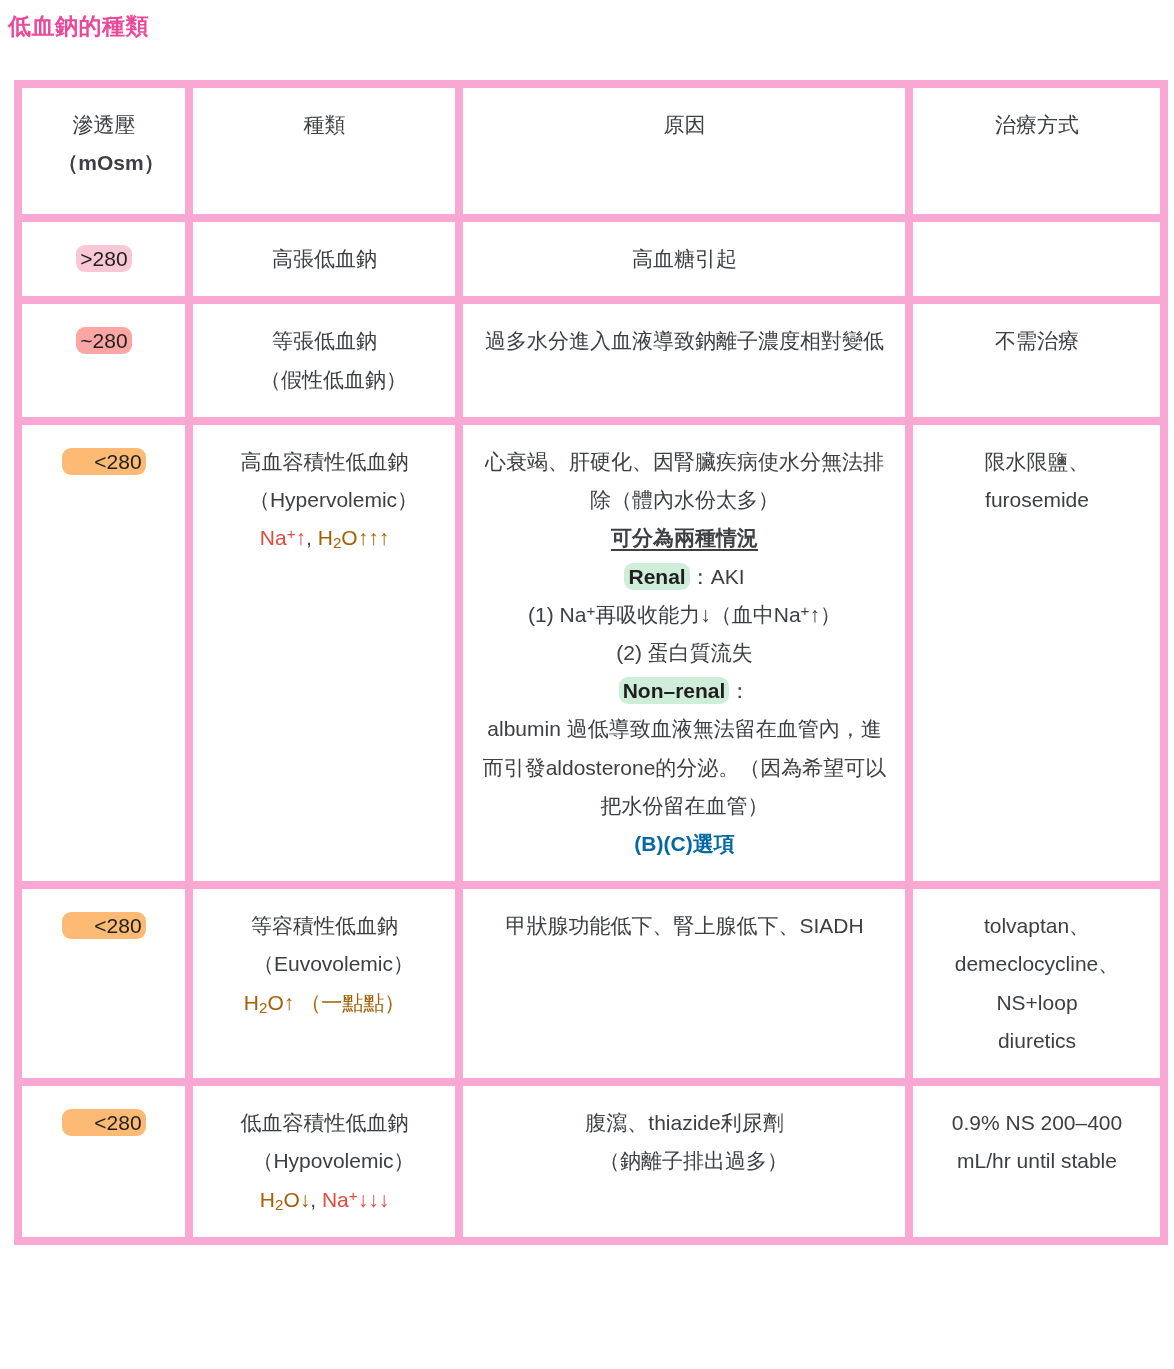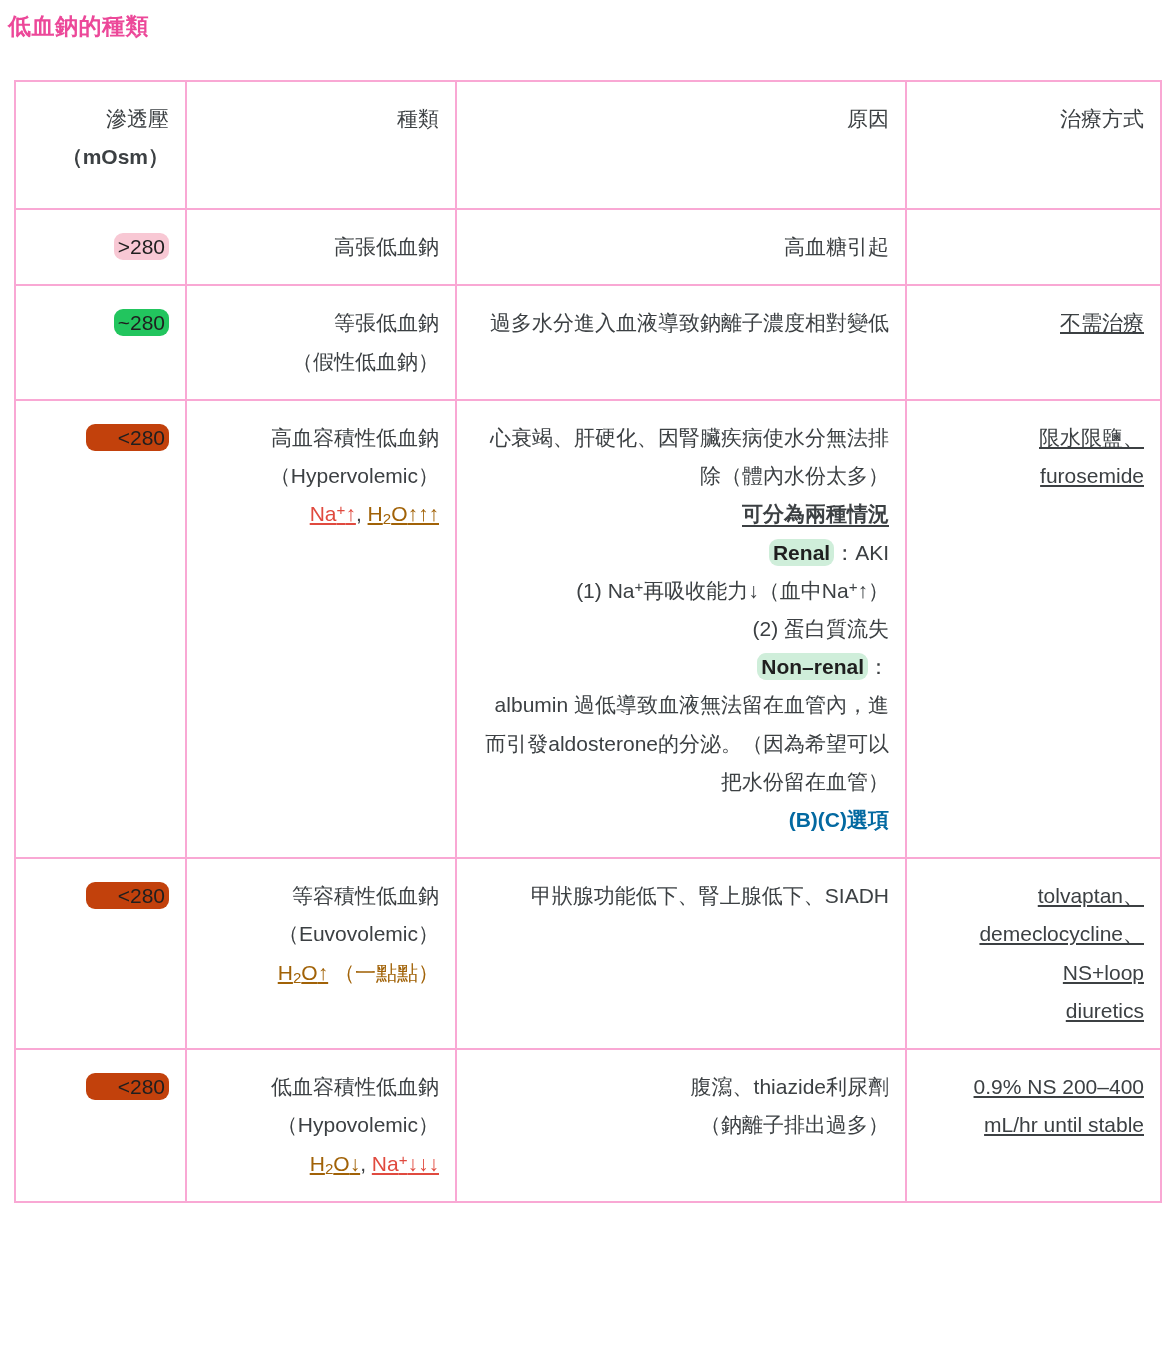--- a/index.html
+++ b/index.html
@@ -34,66 +34,66 @@
 
   table.hypona {
     border-collapse: collapse;
     width: 1146px;
     table-layout: fixed;
     background: #fff;
   }
 
   table.hypona td,
   table.hypona th {
-    border: 2px solid #f9a8d4;
+    border: 8px solid #f9a8d4;
     vertical-align: top;
     padding: 18px 16px 18px 17px;
     font-size: 21px;
     line-height: 1.82;
     font-weight: normal;
-    text-align: right;
+    text-align: center;
     color: #3c4043;
     word-break: break-word;
   }
 
   
   col.c-osm  { width: 171px; }
   col.c-type { width: 270px; }
   col.c-cause{ width: 450px; }
   col.c-tx   { width: 255px; }
 
   .hdr-row td { height: 90px; }
   .hdr-osm-line2 { display: block; padding-left: 14px; font-weight: bold; }
 
   
   .hl {
     padding: 2px 4px;
     border-radius: 9px;
     color: #1f1f1f;
   }
   .hl-pink   { background: #f8c8d4; }
-  .hl-blue   { background: #22c55e; }
-  .hl-yellow { background: #c2410c; padding-left: 32px; }
+  .hl-blue   { background: #fca5a5; }
+  .hl-yellow { background: #fdba74; padding-left: 32px; }
   .hl-green  { background: #cfeeda; font-weight: bold; }
 
   .ion-na  { color: #e04a3f; }
   .ion-h2o { color: #a16207; }
   .red-bold { color: #0369a1; font-weight: bold; }
   .u-bold { font-weight: bold; text-decoration: underline; text-underline-offset: 4px; }
 
   .ind { display: block; padding-left: 18px; }
   .line { display: block; }
   sub { font-size: 0.72em; vertical-align: -0.22em; }
   sup { font-size: 0.72em; vertical-align: 0.42em; }
 
-  .tx-cell { line-height: 1.95; text-decoration: underline; }
+  .tx-cell { line-height: 1.95; }
   .type-cell { line-height: 1.95; }
   .cause-cell { line-height: 1.78; }
 
-  .nowrap { white-space: nowrap; text-decoration: underline; }
+  .nowrap { white-space: nowrap; }
 </style>
 </head>
 <body>
 
 <div class="page-title">低血鈉的種類</div>
 
 <div class="table-wrap">
 <table class="hypona">
   <colgroup>
     <col class="c-osm">

